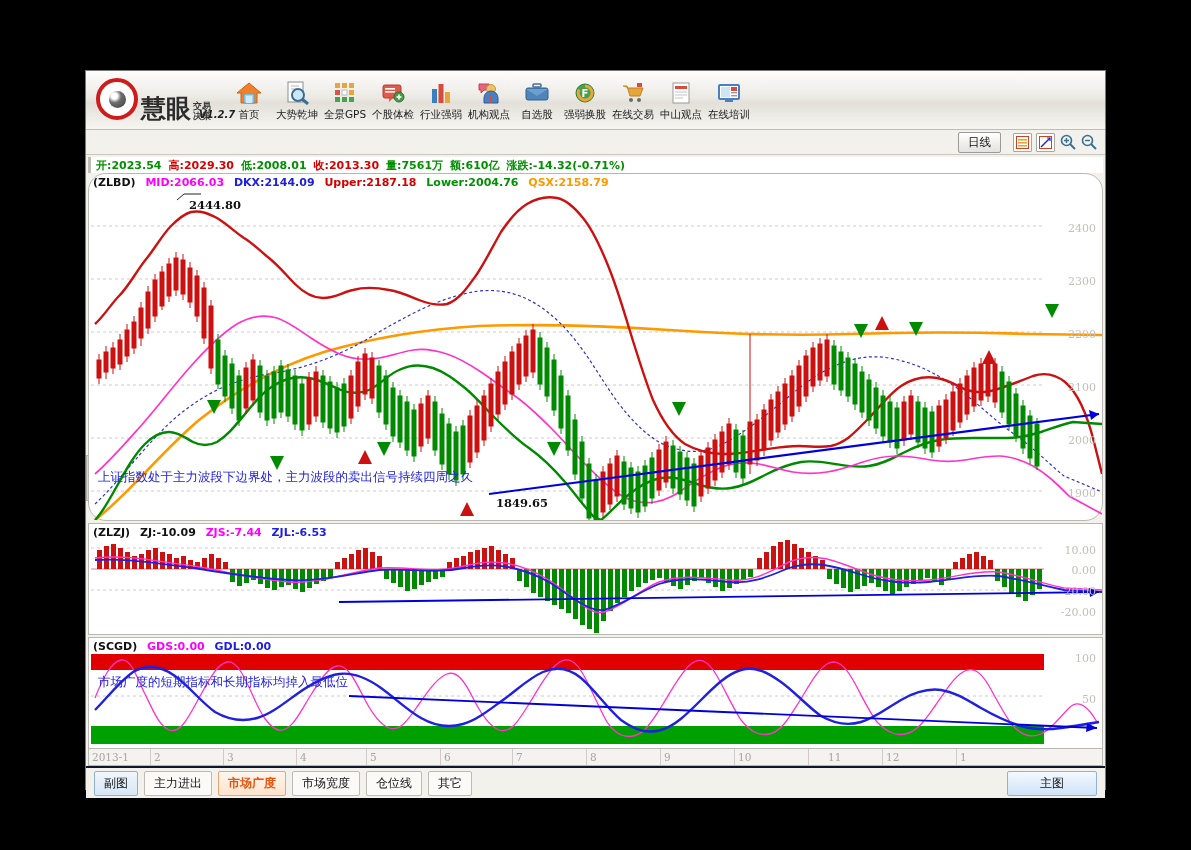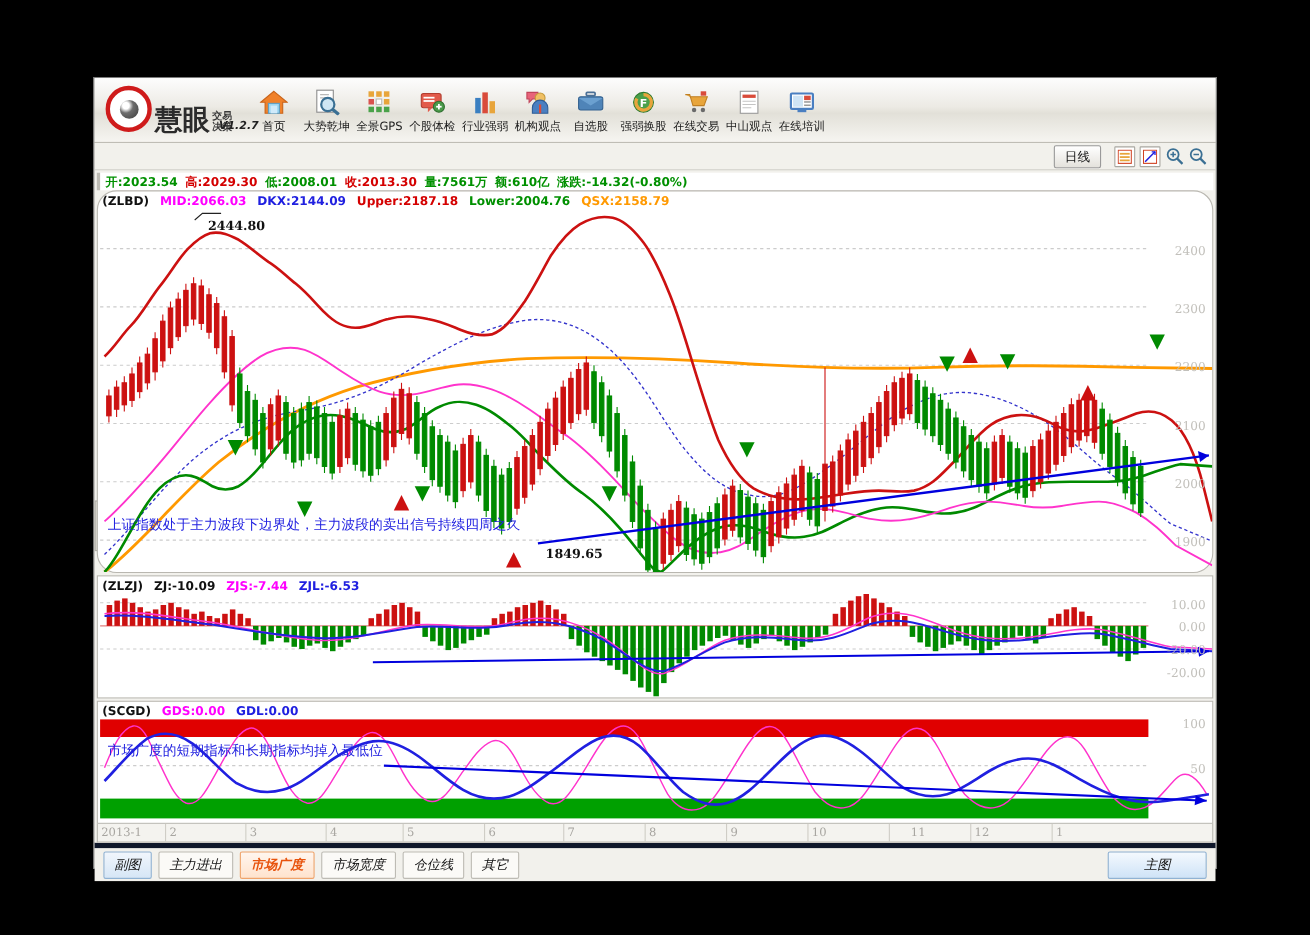--- a/index.html
+++ b/index.html
@@ -50,21 +50,21 @@
   svg{display:block;}
 
   
   .xaxis{height:17px;background:#f4f3ef;border:1px solid #b9b7b0;border-top:none;box-sizing:border-box;
     position:relative;margin-top:0;}
   .xtick{position:absolute;top:0;bottom:0;border-left:1px solid #cfcdc6;padding-left:3px;font-size:10.5px;
     color:#a7a5a0;display:flex;align-items:center;font-family:"DejaVu Serif",serif;}
 
   
   .bottom{height:30px;background:#f2f1ec;display:flex;align-items:center;padding:0 8px;flex:0 0 auto;
-    border-top:5px solid #0f172a;font-style:italic;}
+    border-top:2px solid #0f172a;}
   .tab{font-size:12px;padding:3px 9px;border:1px solid #a7a5a0;border-radius:2px;margin-right:6px;cursor:pointer;
     background:linear-gradient(to bottom,#ffffff,#e6e4de);color:#111;white-space:nowrap;}
   .tab.first{background:linear-gradient(to bottom,#f1f6fc,#d6e6f6);border-color:#8fb2d4;}
   .tab.active{color:#e8540e;border-color:#f0a36a;background:linear-gradient(to bottom,#fff6ef,#ffe3cd);font-weight:bold;}
   .tab.plainbox{border-color:#bdbbb4;background:#fbfaf7;text-align:right;}
   .spacer{flex:1 1 auto;}
   .tab.right{background:linear-gradient(to bottom,#f4f9fe,#cfe3f7);border-color:#8fb2d4;padding:3px 32px;margin-right:0;}
   .scrollnub{position:absolute;left:0;top:300px;width:6px;height:44px;background:#d8d6cf;border:1px solid #b0aea7;}
 </style>
 </head>
@@ -269,21 +269,21 @@
   <div class="stack">
     <div class="scrollnub"></div>
 
     <div class="quote">
       <span style="color:#009000">开:2023.54</span>
       <span style="color:#d40000">高:2029.30</span>
       <span style="color:#009000">低:2008.01</span>
       <span style="color:#d40000">收:2013.30</span>
       <span style="color:#009000">量:7561万</span>
       <span style="color:#009000">额:610亿</span>
-      <span style="color:#009000">涨跌:-14.32(-0.80%)</span>
+      <span style="color:#009000">涨跌:-14.32(-0.71%)</span>
     </div>
 
     <div class="pane" style="height:348px;border-radius:18px;">
       <div class="pane-hdr">
         <span style="color:#111">(ZLBD)</span>
         <span style="color:#ff00ff">MID:2066.03</span>
         <span style="color:#2020e0">DKX:2144.09</span>
         <span style="color:#d40000">Upper:2187.18</span>
         <span style="color:#009000">Lower:2004.76</span>
         <span style="color:#ff9900">QSX:2158.79</span>

